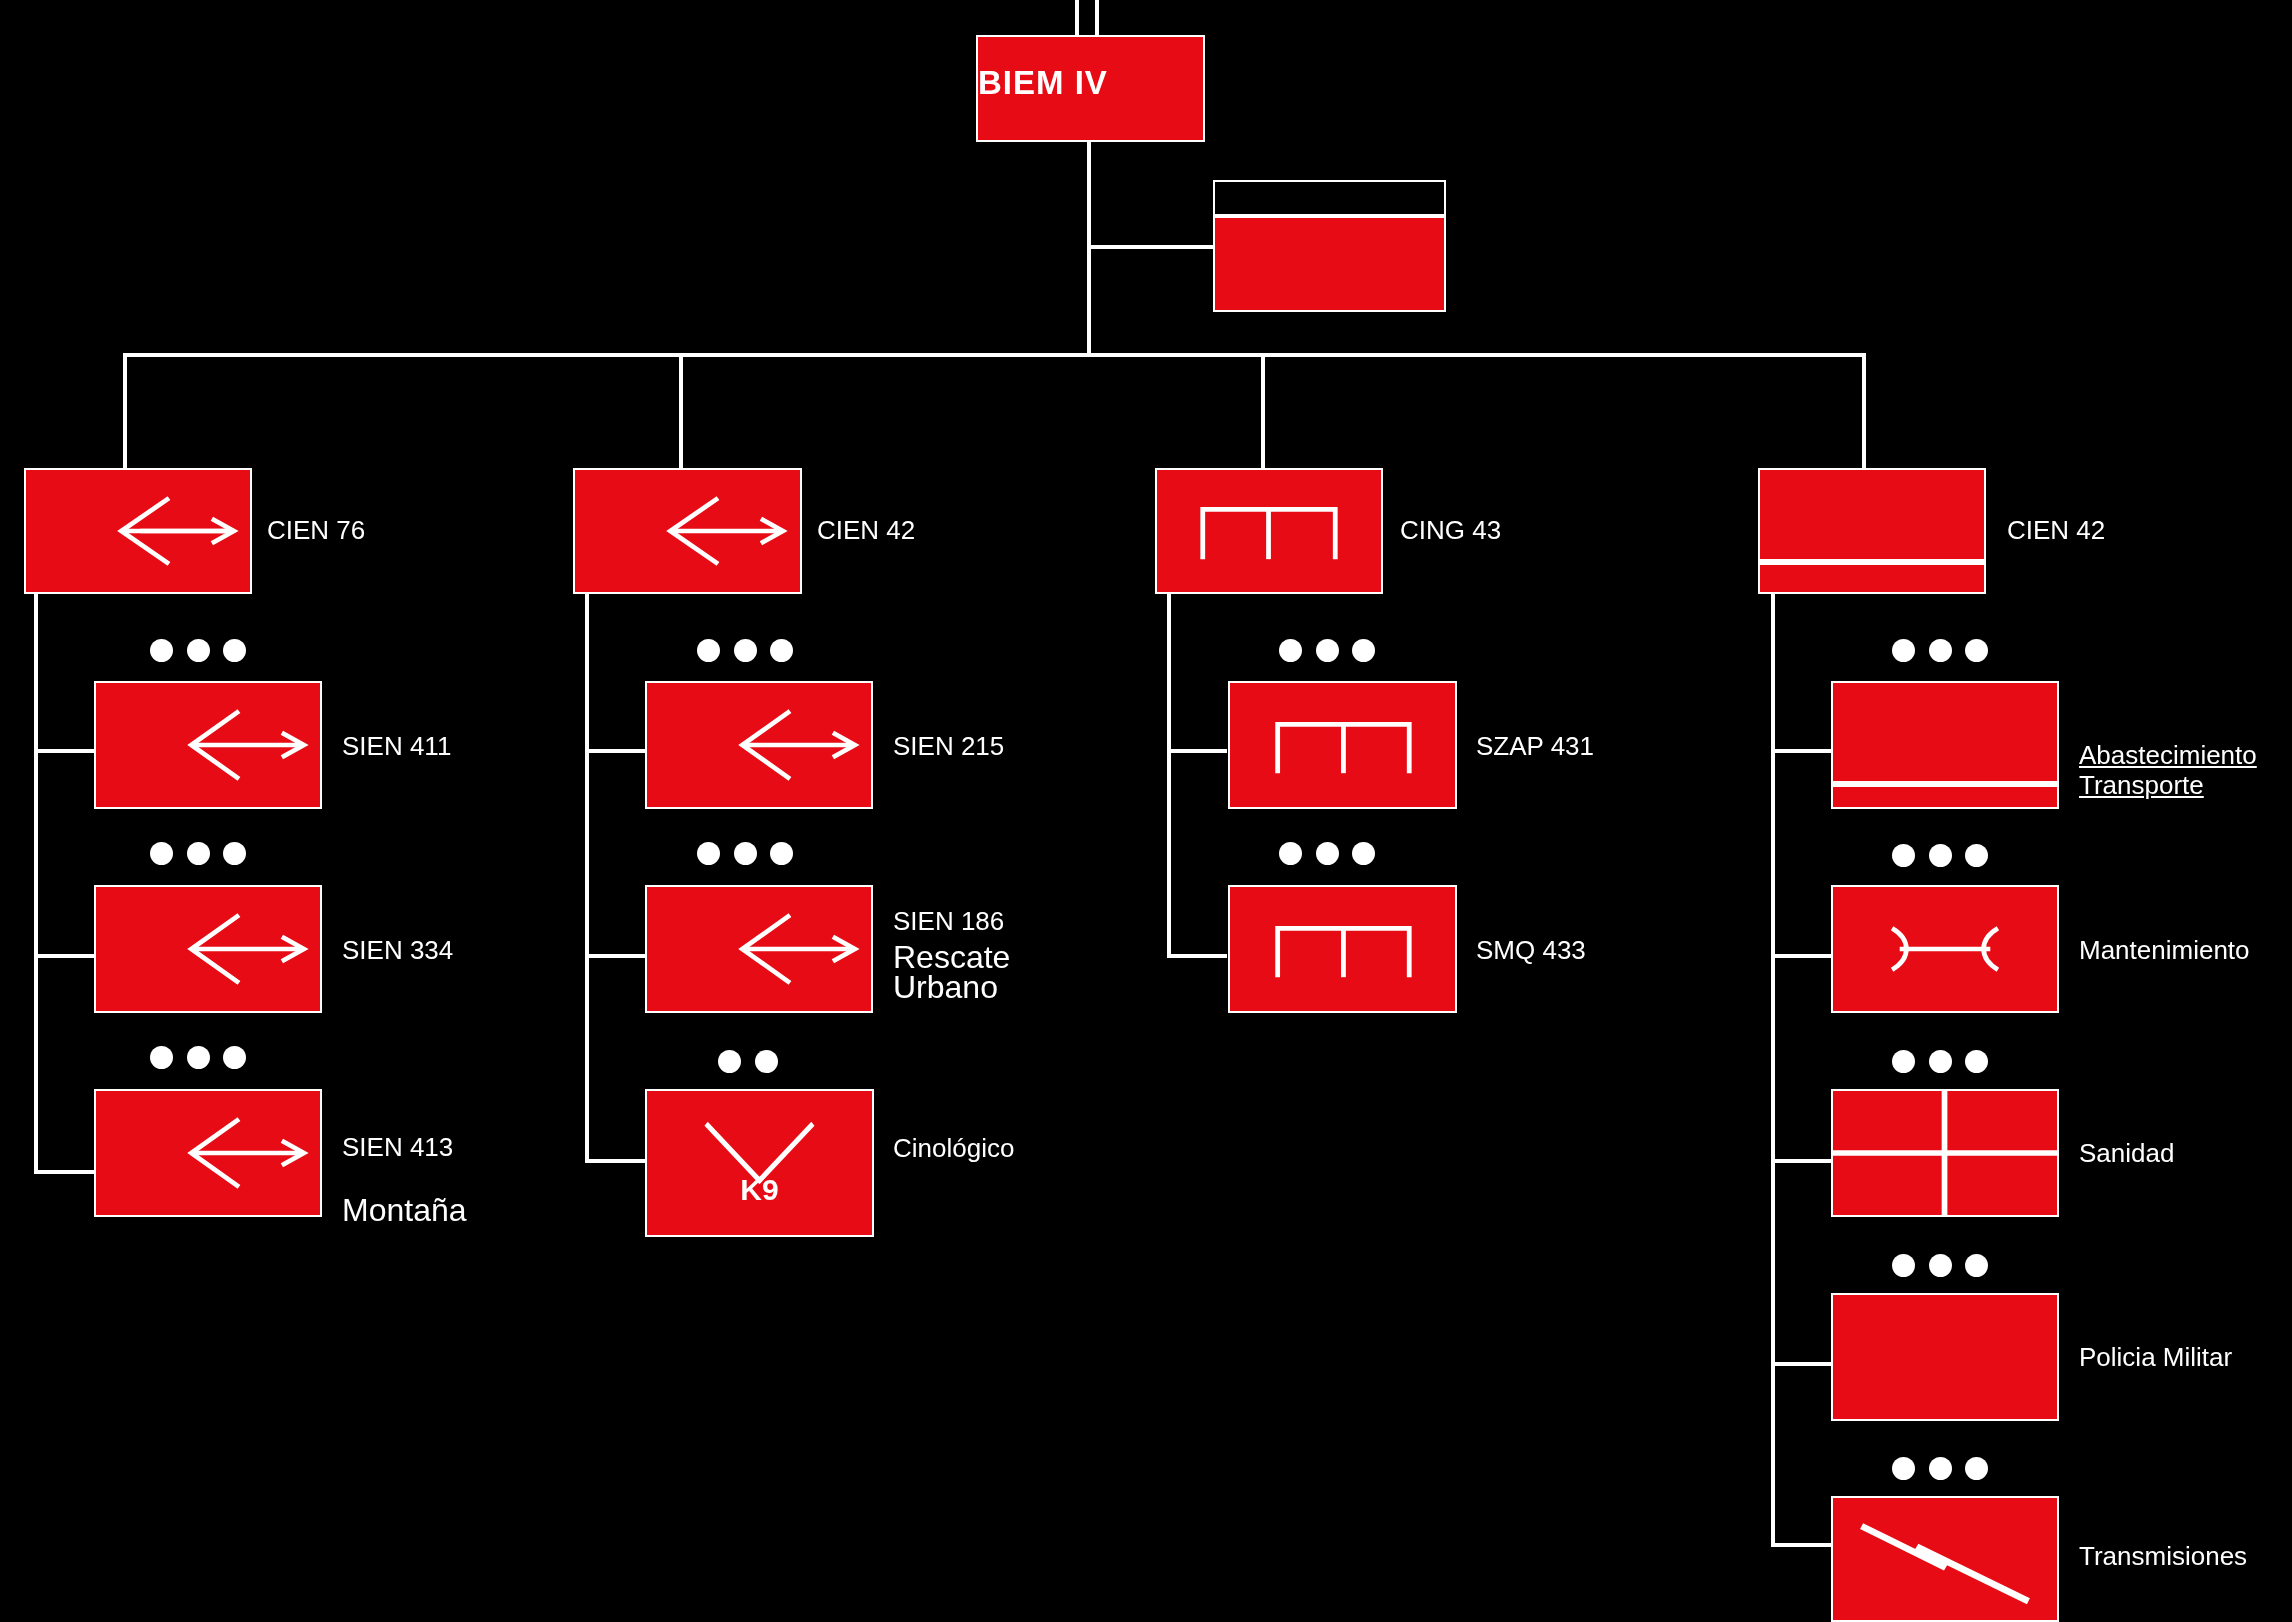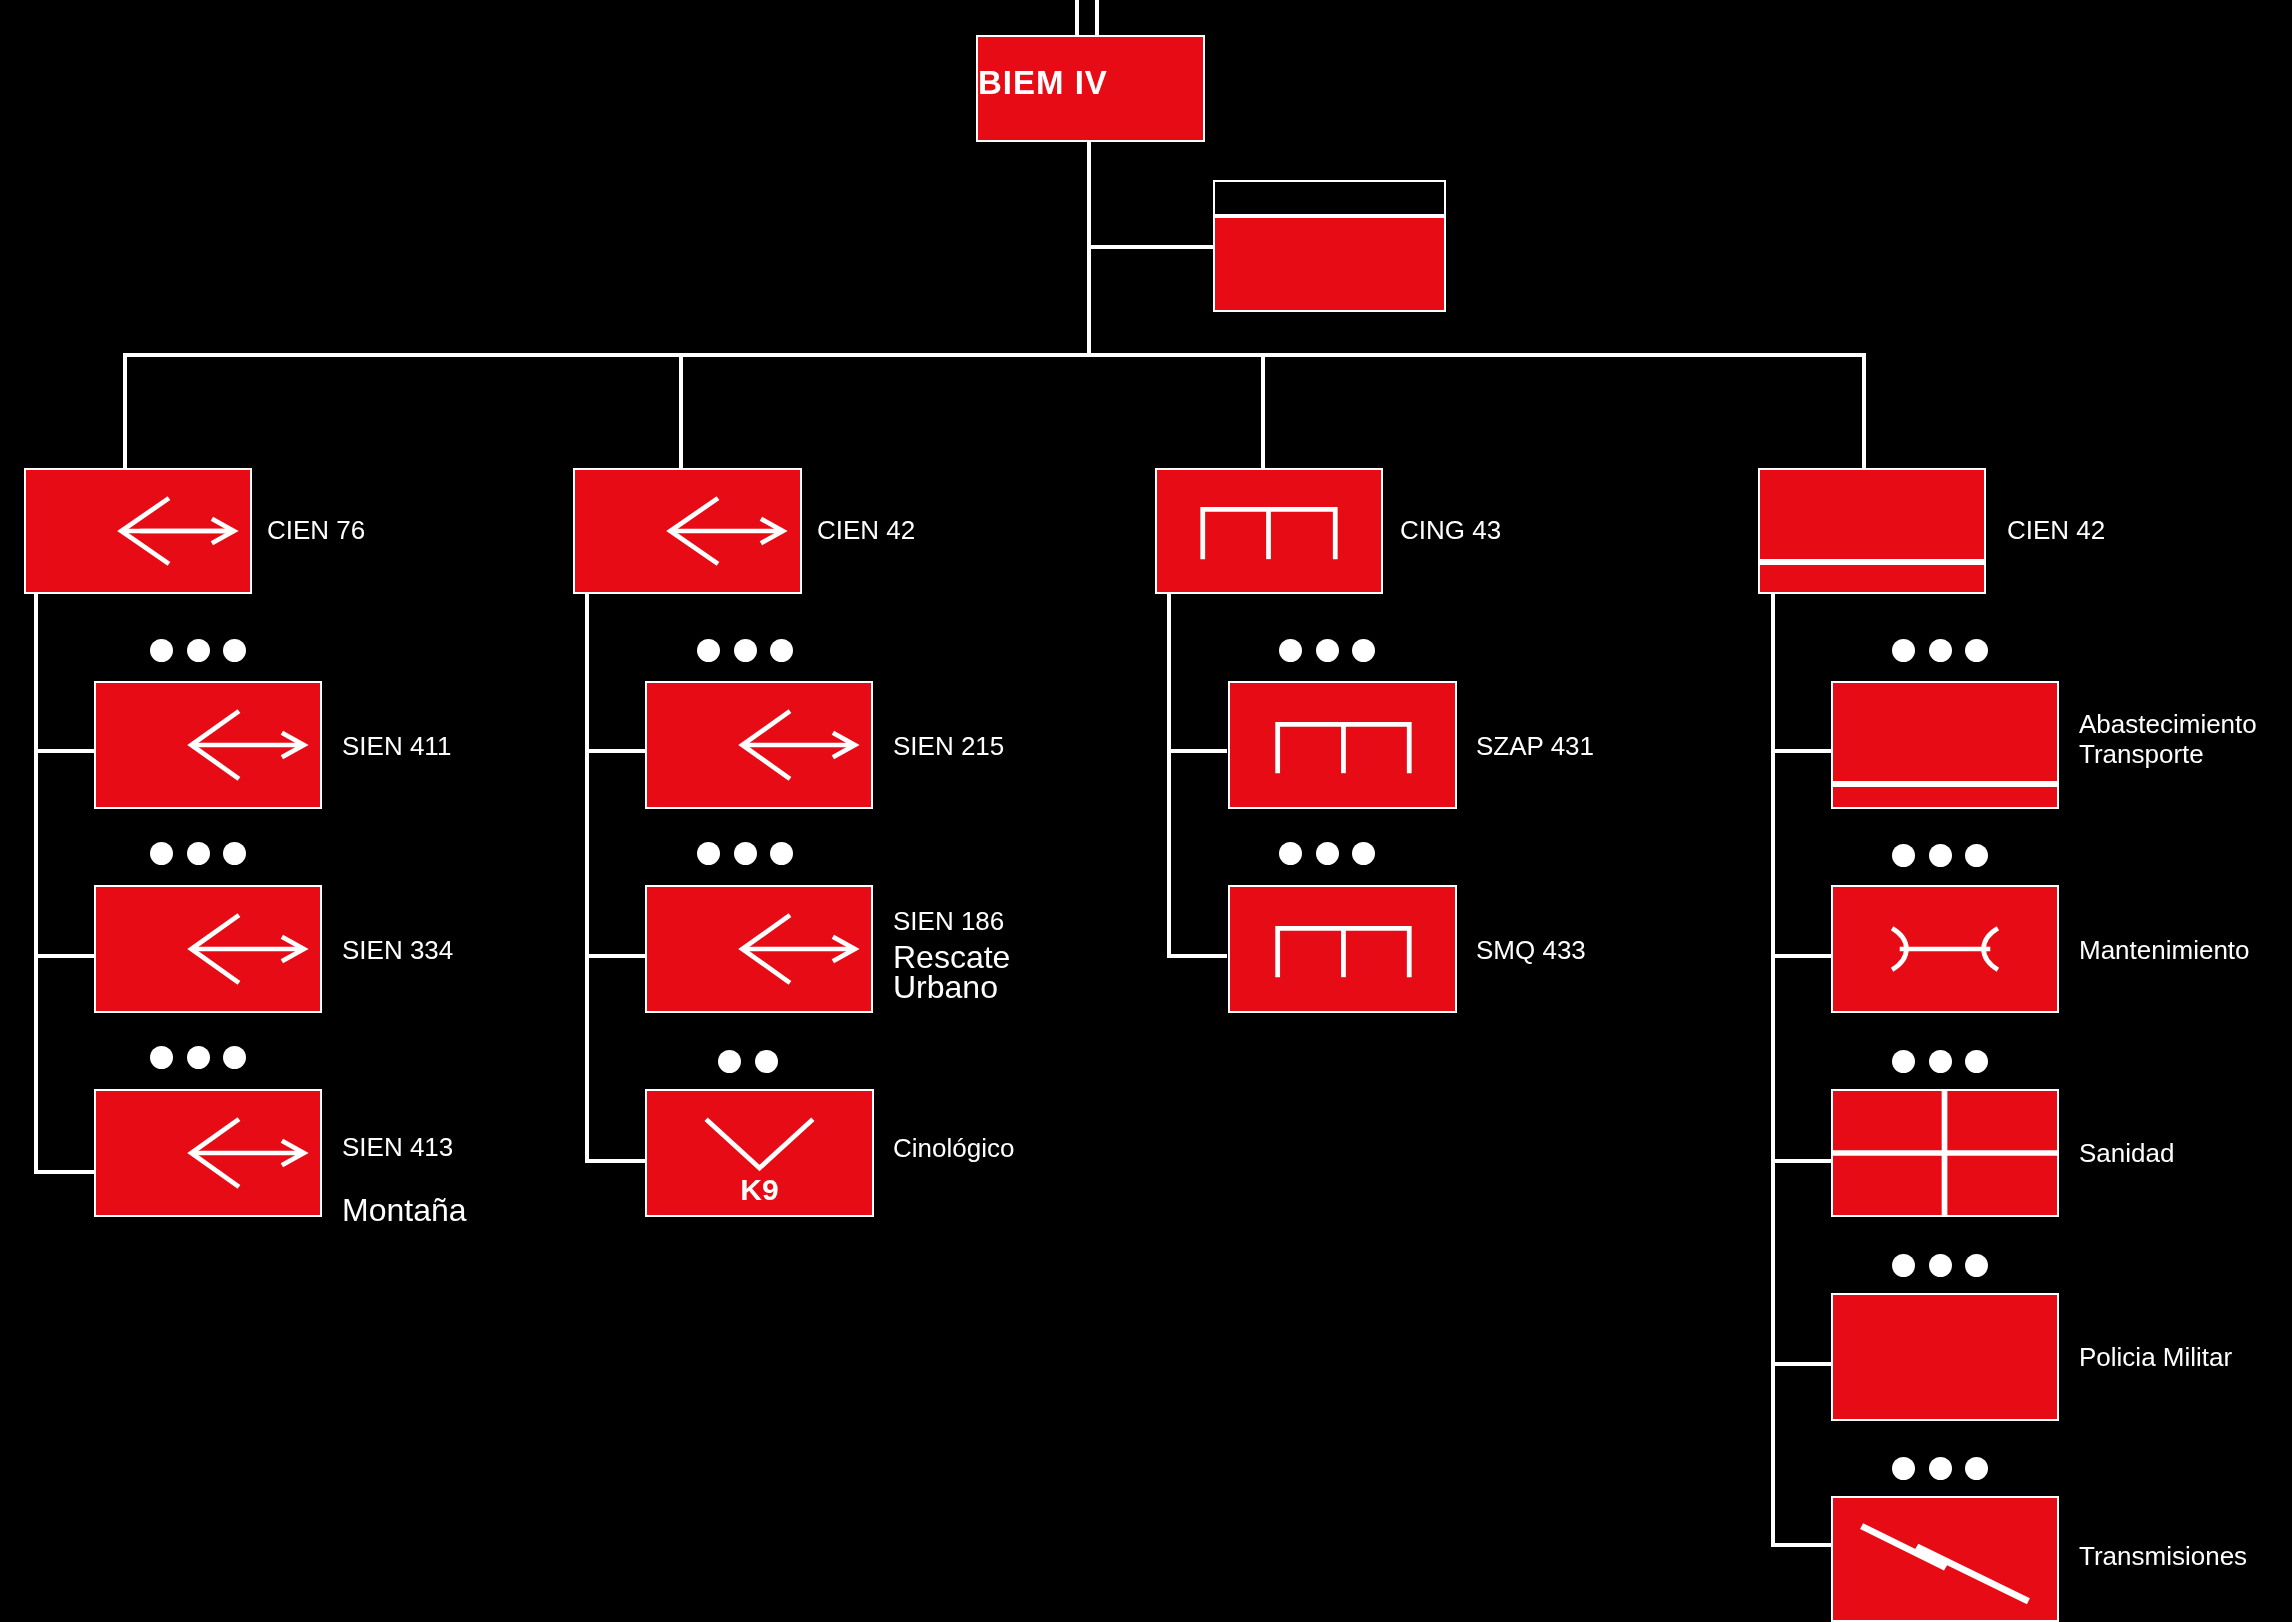--- a/index.html
+++ b/index.html
@@ -199,21 +199,21 @@
   </div>
   <div class="label" style="left:893px; top:906px;">SIEN 186</div>
   <div class="label small" style="left:893px; top:942px;">Rescate
 Urbano</div>
 
   <div class="dots" style="left:718px; top:1050px;">
     <div class="dot"></div>
       <div class="dot"></div>
   </div>
   <div class="line" style="left:585px; top:1159px; width:60px; height:3.9px;"></div>
-  <div class="unit" style="left:645px; top:1089px; width:229px; height:128px;">
+  <div class="unit" style="left:645px; top:1089px; width:229px; height:148px;">
     <svg class="sym" viewBox="0 0 236 132" preserveAspectRatio="none">
       <polyline points="62,30 118,82 174,30" stroke-width="5"></polyline>
     </svg>
     <div class="k9-title" style="left:0; top:82px; width:100%; text-align:center;">K9</div>
   </div>
   <div class="label" style="left:893px; top:1133px;">Cinológico</div>
 
   <div class="unit" style="left:1155px; top:468px; width:228px; height:126px;">
     <svg class="sym" viewBox="0 0 235 130" preserveAspectRatio="none">
       <polyline points="48,95 48,42 187,42 187,95" stroke-width="5"></polyline>
@@ -261,21 +261,21 @@
 
   <div class="dots" style="left:1892px; top:639px;">
     <div class="dot"></div>
       <div class="dot"></div>
       <div class="dot"></div>
   </div>
   <div class="line" style="left:1771px; top:749px; width:60px; height:3.9px;"></div>
   <div class="unit" style="left:1831px; top:681px; width:228px; height:128px;">
     <div class="line" style="left:0; top:98px; width:100%; height:5.8px;"></div>
   </div>
-  <div class="label" style="left:2079px; top:709px;">Abastecimiento
+  <div class="label" style="left:2079px; top:740px;text-decoration:underline;">Abastecimiento
 Transporte</div>
 
   <div class="dots" style="left:1892px; top:844px;">
     <div class="dot"></div>
       <div class="dot"></div>
       <div class="dot"></div>
   </div>
   <div class="line" style="left:1771px; top:954px; width:60px; height:3.9px;"></div>
   <div class="unit" style="left:1831px; top:885px; width:228px; height:128px;">
     <svg class="sym" viewBox="0 0 235 132" preserveAspectRatio="none">

